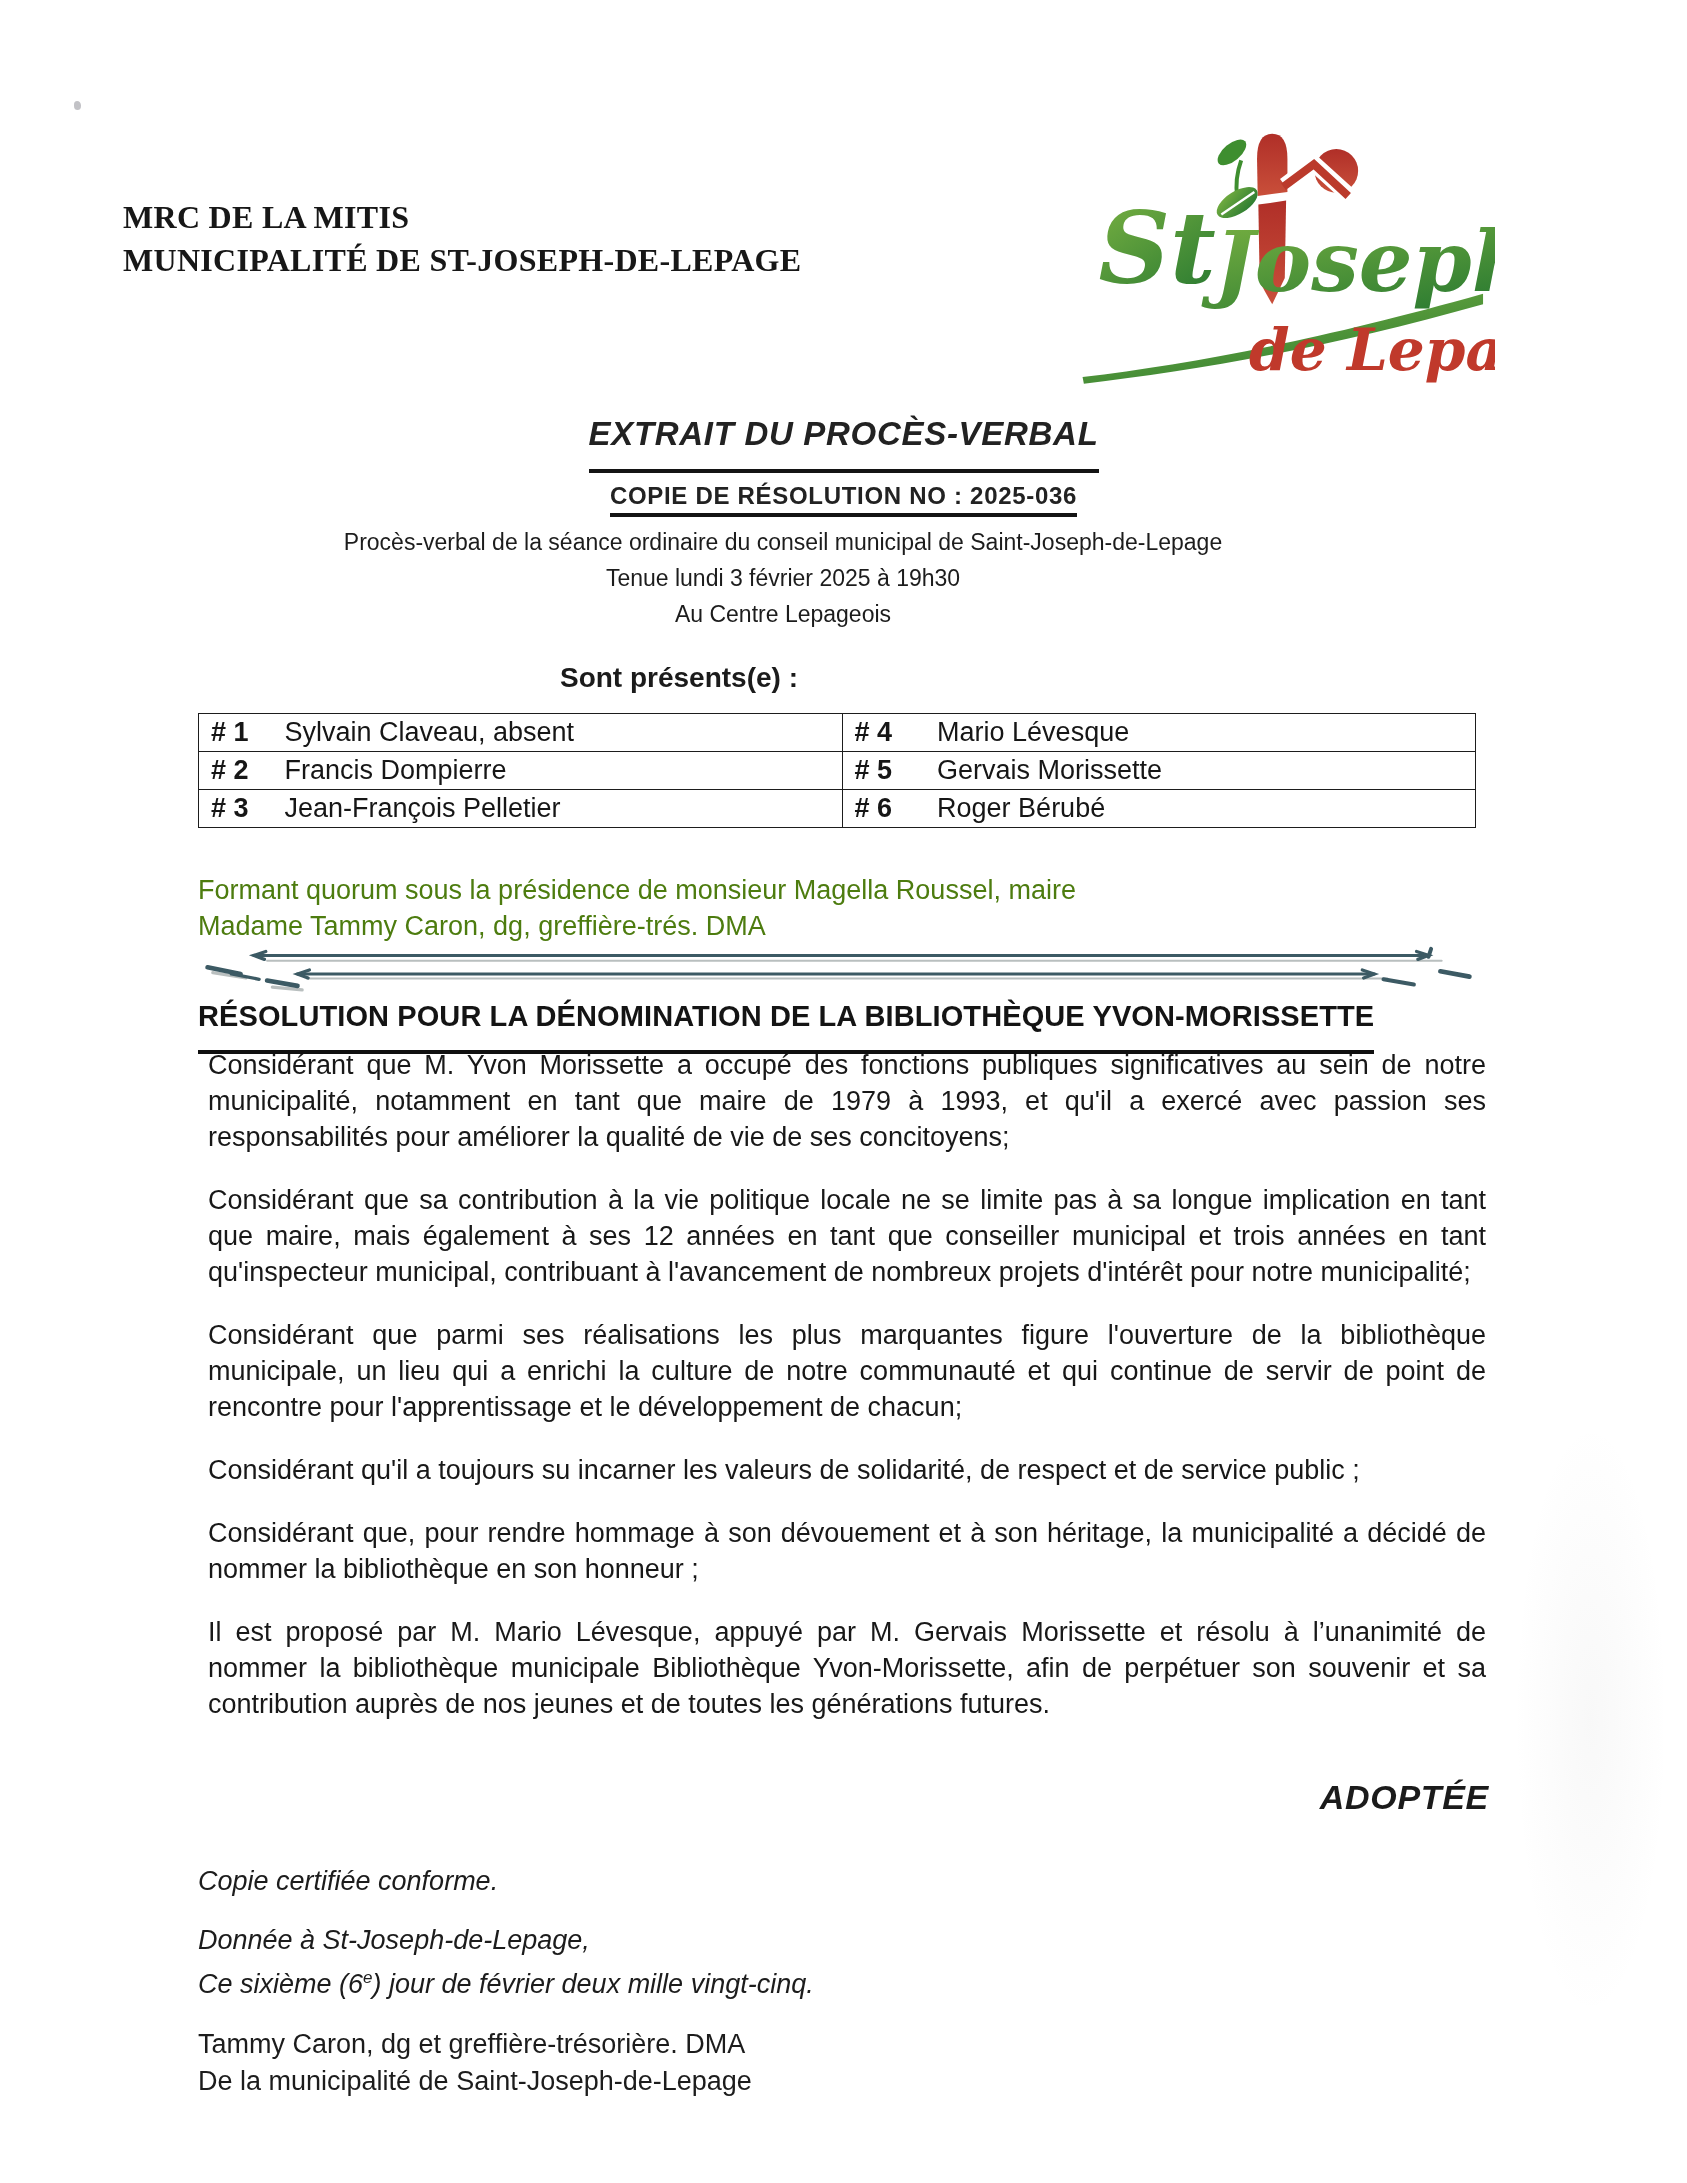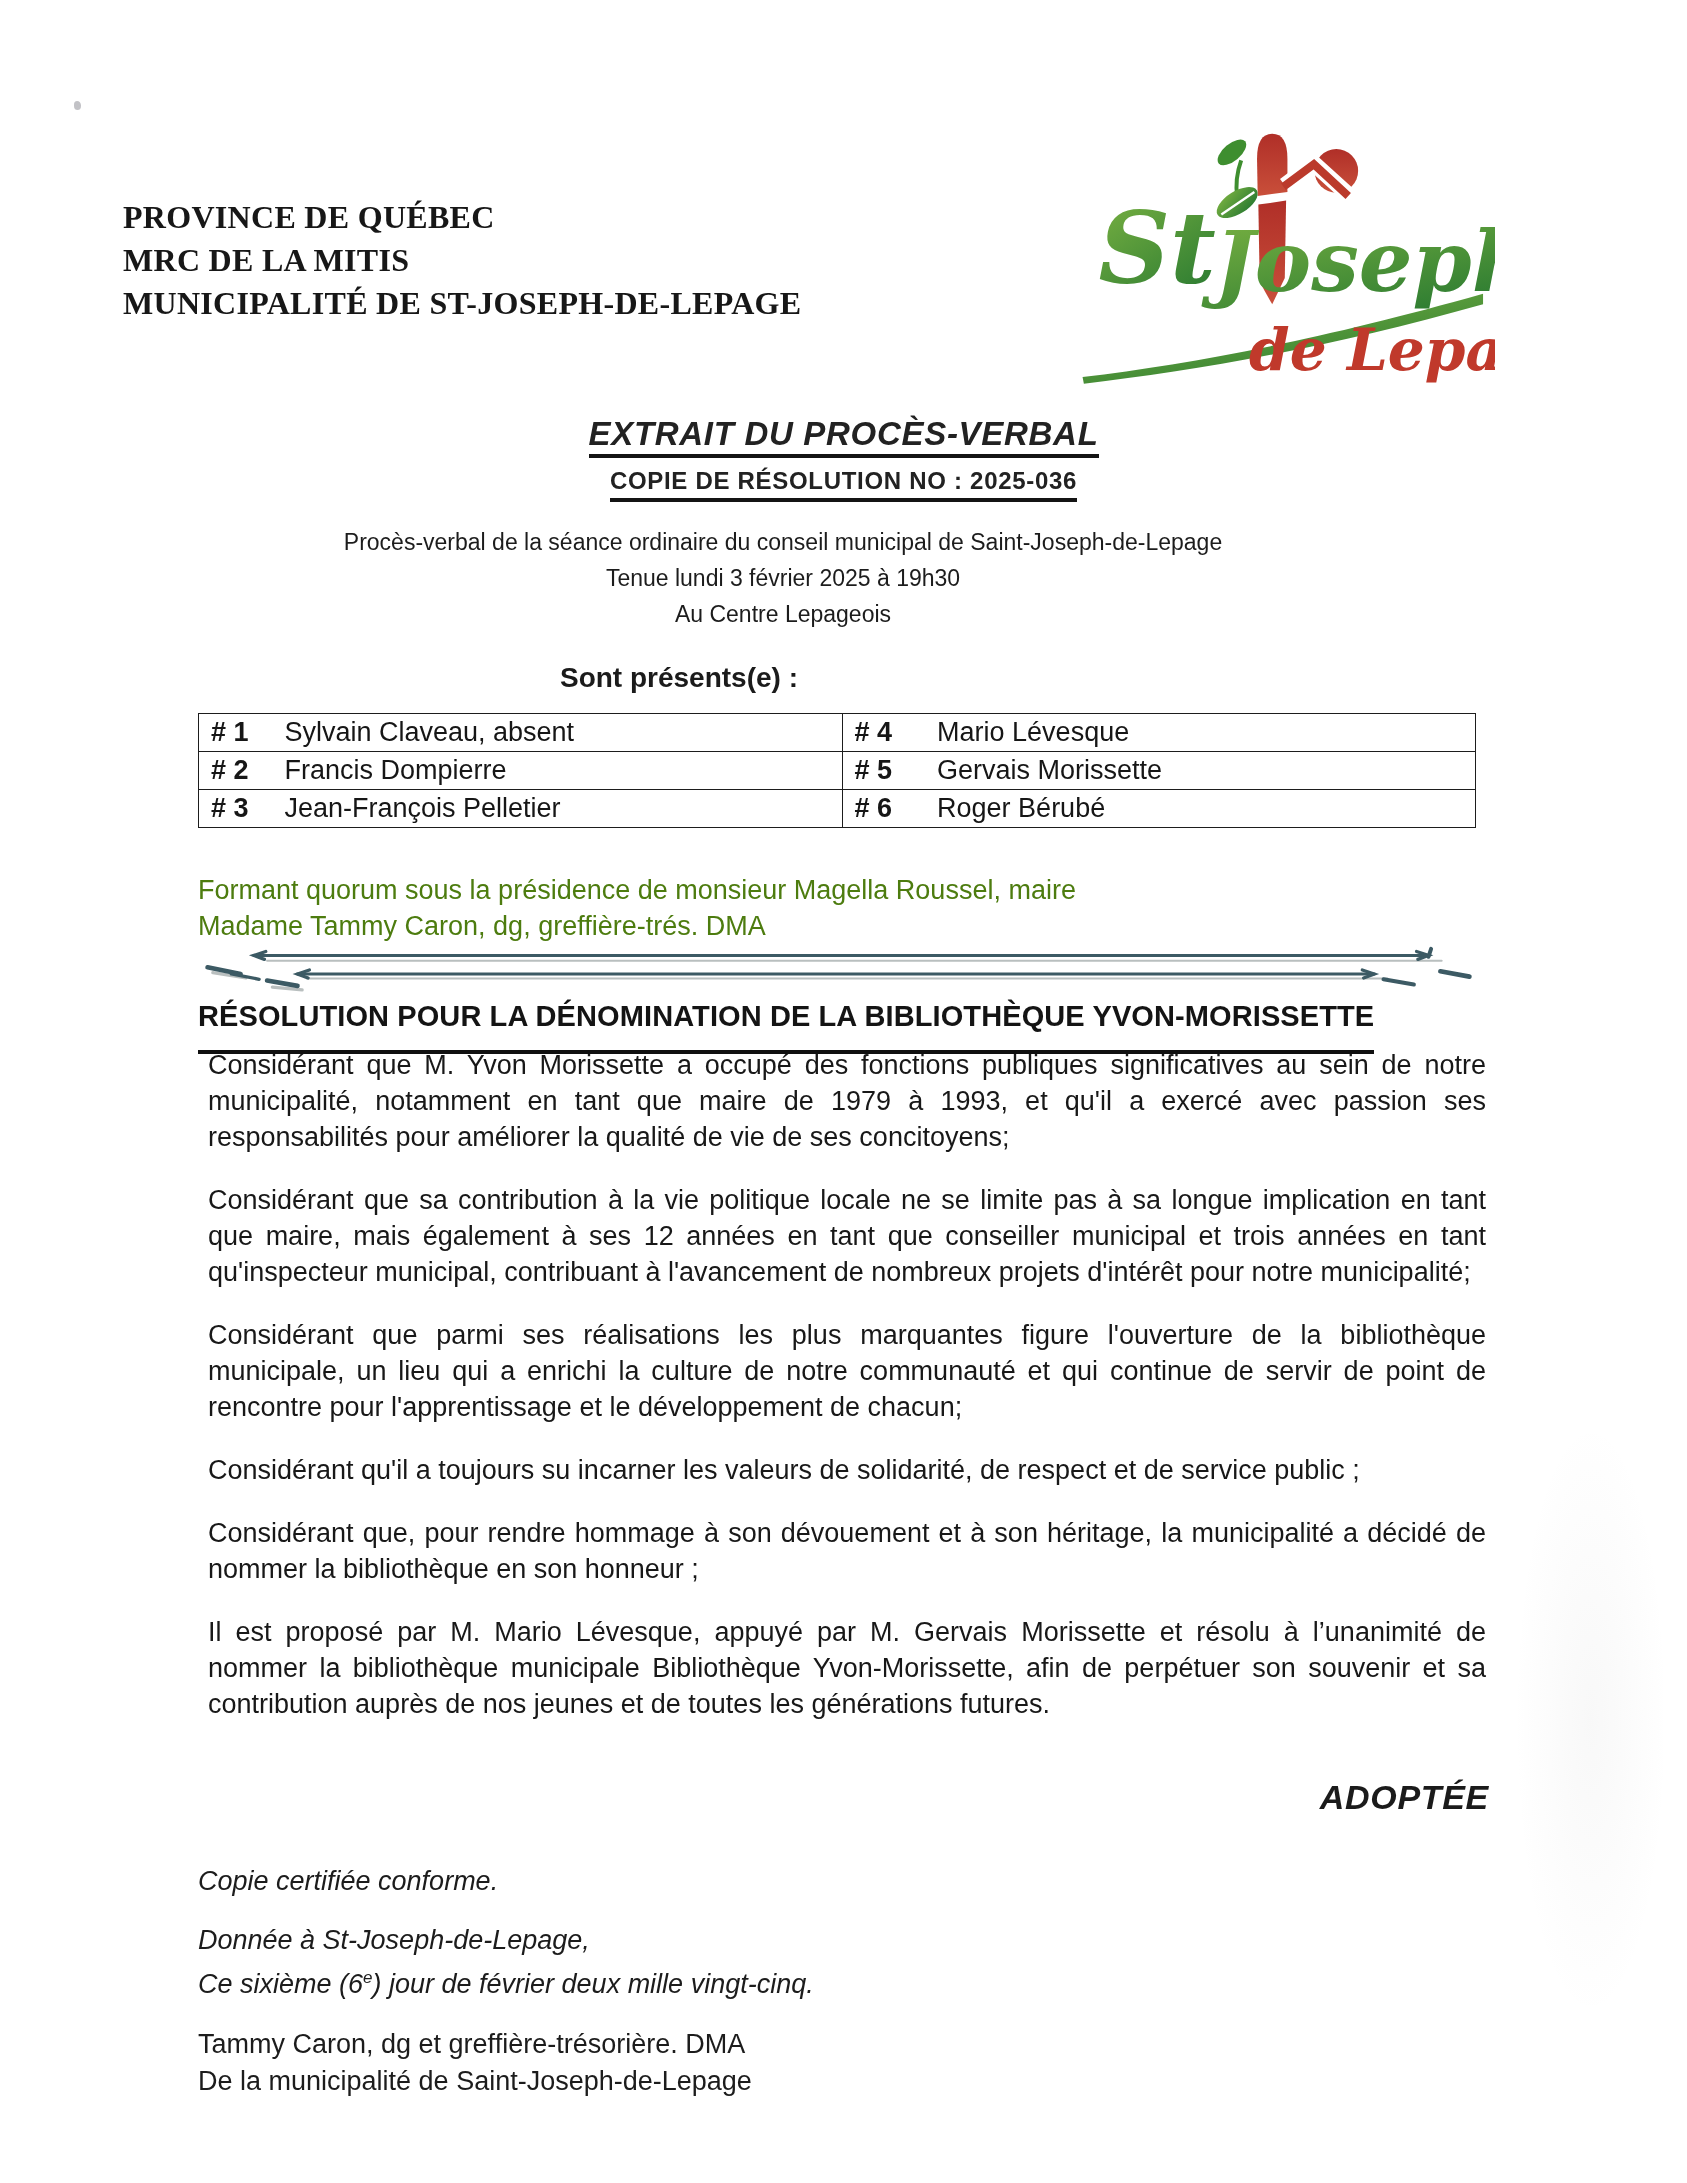--- a/index.html
+++ b/index.html
@@ -14,21 +14,21 @@
     background:#8f8f98; border-radius:45% 55% 50% 50%; opacity:.55; }
 
   .header-block { position:absolute; left:123px; top:196px;
     font-family:"Liberation Serif", serif; font-weight:bold;
     font-size:32px; line-height:43px; letter-spacing:0.3px; color:#171717; }
 
   .logo { position:absolute; left:1064px; top:118px; width:431px; height:267px; }
 
   .title-block { position:absolute; left:0; top:415px; width:1687px; text-align:center; }
   .title-line1 { display:inline-block; font-size:33px; font-weight:bold; font-style:italic;
-    letter-spacing:0.7px; padding-bottom:1px; border-bottom:4px solid #141414; color:#222; }
+    letter-spacing:0.7px; padding-bottom:16px; border-bottom:4px solid #141414; color:#222; }
   .title-line2 { display:inline-block; margin-top:8.6px; font-size:24px; font-weight:bold;
     letter-spacing:0.7px; padding-bottom:3.3px; border-bottom:4px solid #141414; color:#222; }
 
   .meeting-block { position:absolute; left:0; top:524px; width:1566px; text-align:center;
     font-size:23px; line-height:36px; color:#1c1c1c; }
 
   .presents-heading { position:absolute; left:0; top:662px; width:1358px; text-align:center;
     font-size:28px; font-weight:bold; color:#1b1b1b; }
 
   table.attendance { position:absolute; left:198px; top:713px; width:1278px;
@@ -71,21 +71,20 @@
 </style>
 </head>
 <body>
 
 <div class="page">
 
   <div class="speck"></div>
   <div class="smudge"></div>
 
   <div class="header-block">
-    <div>PROVINCE DE QUÉBEC</div>
     <div>MRC DE LA MITIS</div>
     <div>MUNICIPALITÉ DE ST-JOSEPH-DE-LEPAGE</div>
   </div>
 
   <svg class="logo" viewBox="0 0 652 404">
     <defs>
       <linearGradient id="gGrad" x1="0" y1="0" x2="0.7" y2="1">
         <stop offset="0" stop-color="#7cb342"></stop>
         <stop offset="1" stop-color="#2e7d32"></stop>
       </linearGradient>

